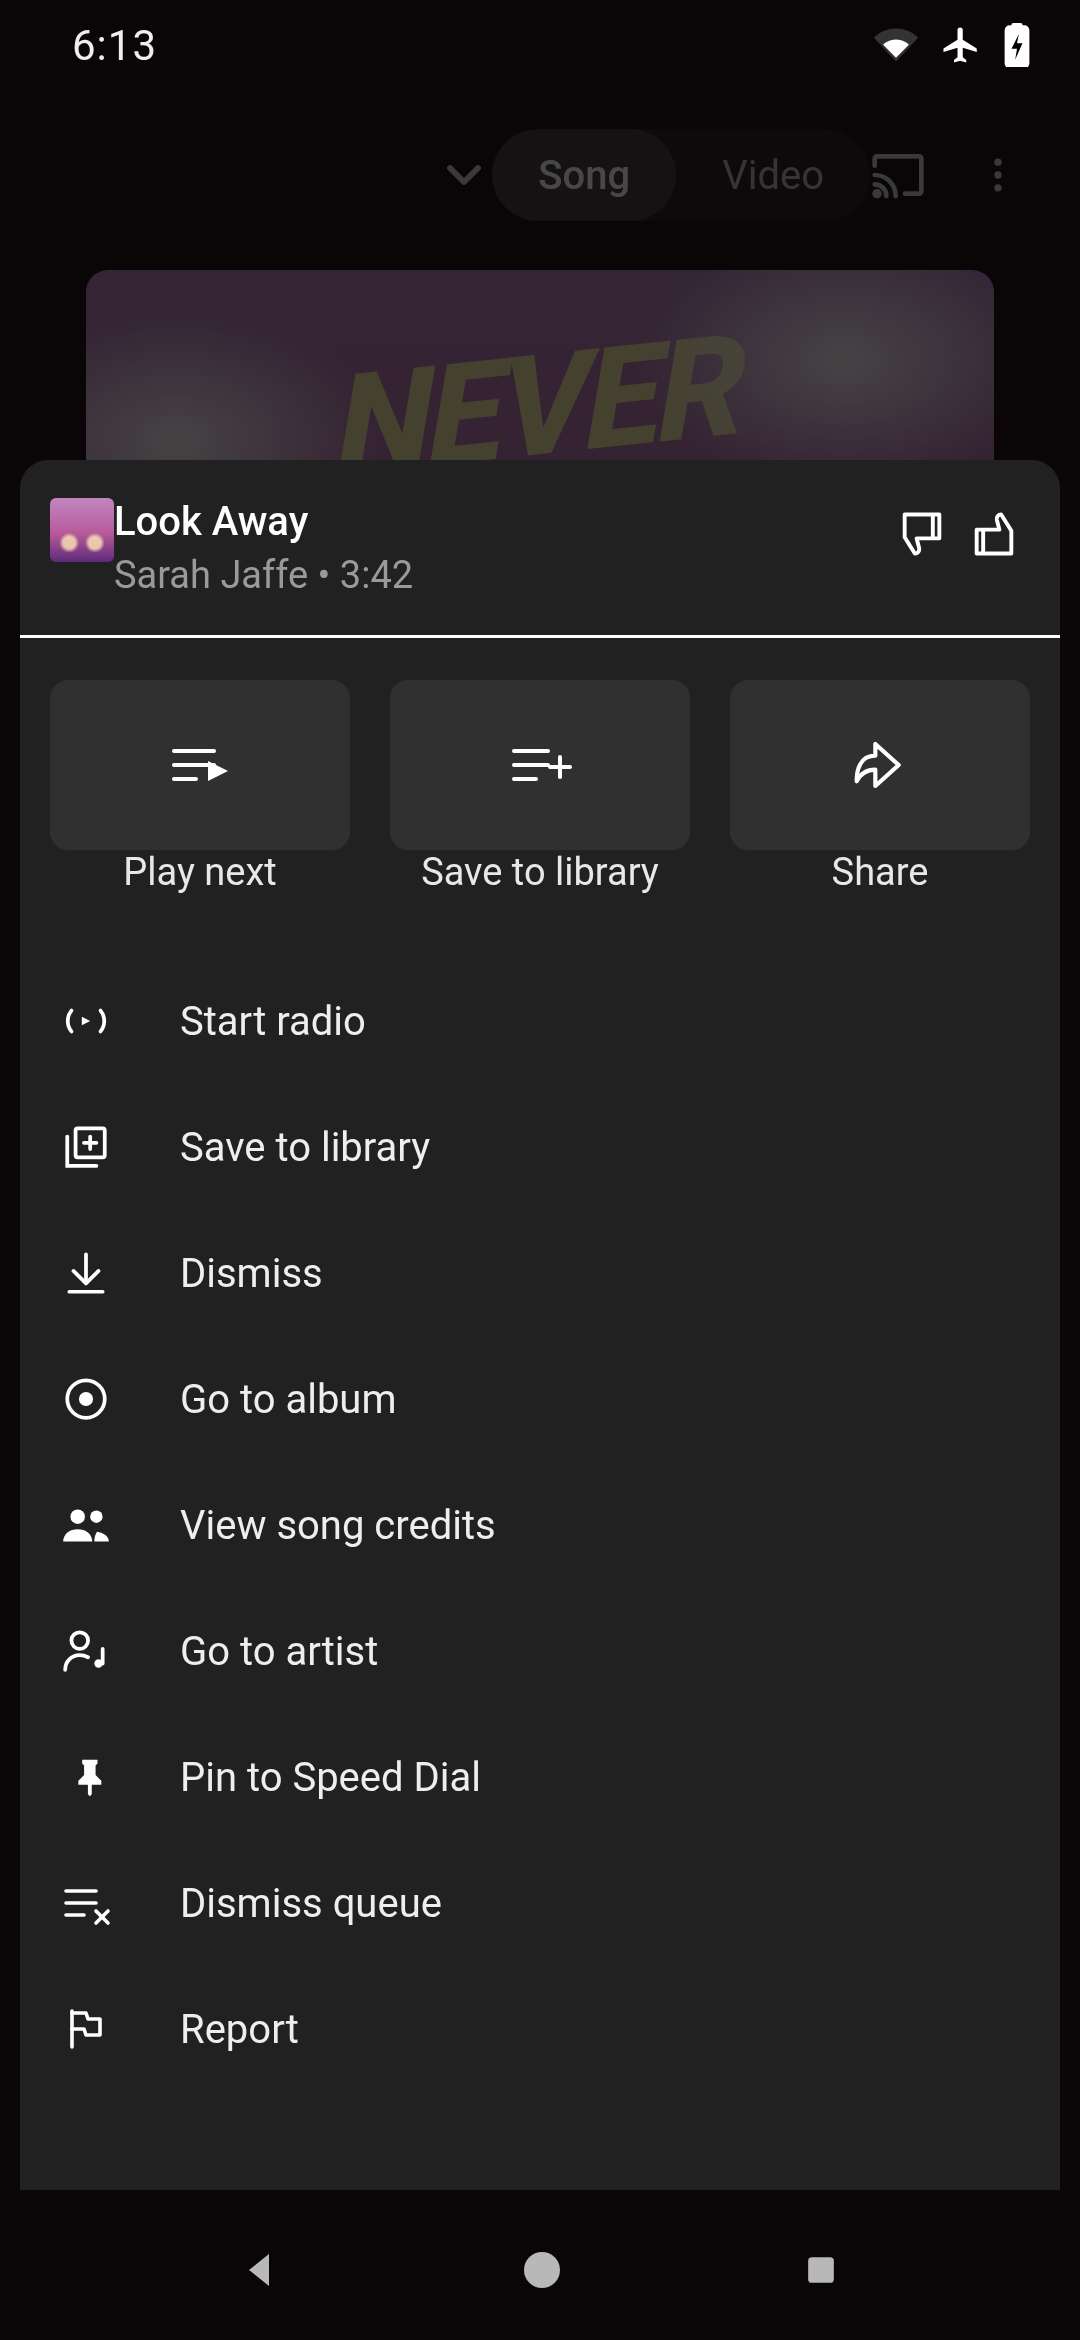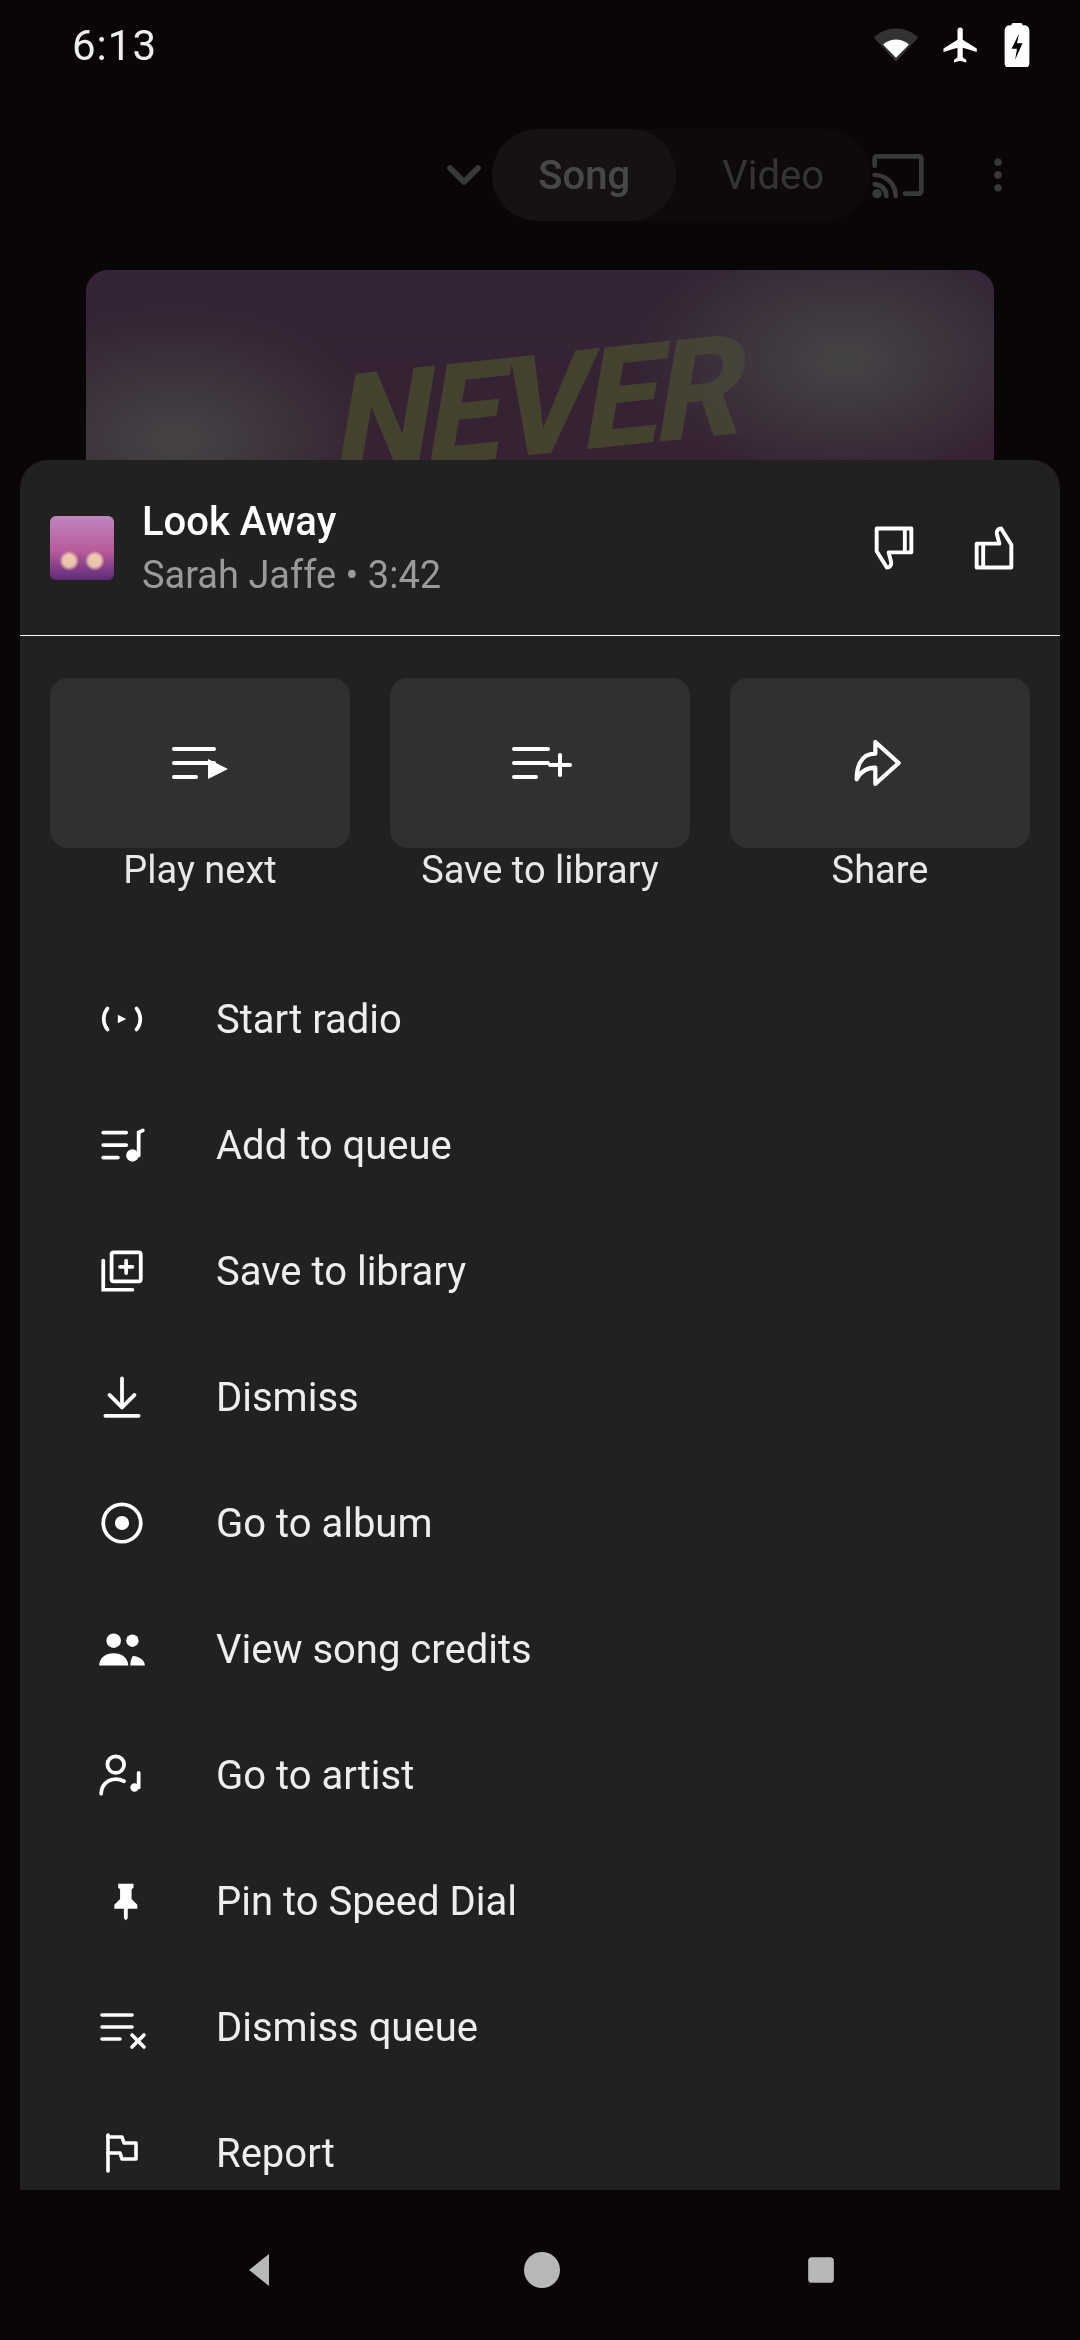--- a/index.html
+++ b/index.html
@@ -22,36 +22,36 @@
   .bg-top-right svg { display:block; }
 
   .album-bg { margin: 10px 86px 0 86px; height: 910px; border-radius: 22px; background: linear-gradient(180deg,#b983c0 0%, #c36ea5 40%, #6a2d84 100%); position: relative; overflow:hidden; }
   .album-bg::before, .album-bg::after { content:""; position:absolute; width:420px; height:260px; background: radial-gradient(ellipse at center, rgba(255,255,255,0.9), rgba(255,255,255,0) 70%); filter: blur(8px); }
   .album-bg::before { top:40px; left:-120px; }
   .album-bg::after { top:-40px; right:-60px; }
   .album-bg .never { position:absolute; top:70px; left:0; right:0; text-align:center; font-size:140px; font-weight:800; font-style:italic; color:#f5e7a8; letter-spacing:-4px; transform: skewY(-6deg); line-height:0.95; }
 
   
   .sheet { position:absolute; left:20px; right:20px; top:460px; bottom:150px; background:#212121; border-radius:28px 28px 0 0; overflow:hidden; display:flex; flex-direction:column; }
-  .sheet-header { display:flex; align-items:center; padding:38px 30px 38px 30px; border-bottom:1px solid #ffffff; gap:28px; }
+  .sheet-header { display:flex; padding:38px 30px 38px 30px; border-bottom:3px solid #ffffff; }
   .thumb { width:64px; height:64px; border-radius:6px; background: linear-gradient(180deg,#c087c0 0%, #b85a9a 55%, #5e2a7a 100%); position:relative; overflow:hidden; flex-shrink:0; }
   .thumb::after { content:""; position:absolute; inset:0; background: radial-gradient(circle at 30% 70%, rgba(255,230,180,0.8) 0 6px, transparent 10px), radial-gradient(circle at 70% 70%, rgba(255,230,180,0.8) 0 6px, transparent 10px); }
   .track-meta { flex:1; min-width:0; }
   .track-title { font-size:40px; font-weight:500; color:#fff; margin-bottom:8px; }
   .track-sub { font-size:38px; color:#9a9a9a; }
   .thumbbtn { width:72px; height:72px; display:flex; align-items:center; justify-content:center; }
   .thumbbtn svg { display:block; }
 
   .action-row { display:flex; gap:40px; padding: 42px 30px 0 30px; }
   .action { flex:1; display:flex; flex-direction:column; align-items:center; }
   .action-chip { width:100%; height:170px; background:#303030; border-radius:18px; display:flex; align-items:center; justify-content:center; }
   .action-chip svg { display:block; }
   .action-label { font-size:38px; color:#e8e8e8; }
 
-  .menu { padding-top: 64px; margin-left: 36px; }
+  .menu { padding-top: 64px; }
   .menu-item { display:flex; align-items:center; gap:66px; padding: 0 38px; height:126px; }
   .menu-icon { width:56px; height:56px; display:flex; align-items:center; justify-content:center; flex-shrink:0; }
   .menu-icon svg { display:block; }
   .menu-label { font-size:40px; color:#eee; }
 
   
   .navbar { position:absolute; left:0; right:0; bottom:0; height:140px; display:flex; align-items:center; justify-content:space-around; padding: 0 120px; }
   .navbar svg { display:block; opacity:0.85; }
 </style>
 </head>
@@ -179,32 +179,20 @@
     <div class="menu">
       <div class="menu-item">
         <span class="menu-icon">
           <svg width="50" height="50" viewBox="0 0 24 24" fill="none" stroke="#fff" stroke-width="1.8" stroke-linecap="round">
               <path d="M5 7a8 8 0 0 0 0 10"></path>
               <path d="M19 7a8 8 0 0 1 0 10"></path>
               <path d="M10 10 L10 14 L14 12 Z" fill="#fff" stroke="none"></path>
             </svg>
         </span>
         <span class="menu-label">Start radio</span>
-      </div>
-      <div class="menu-item">
-        <span class="menu-icon">
-          <svg width="50" height="50" viewBox="0 0 24 24" fill="none" stroke="#fff" stroke-width="1.8" stroke-linecap="round">
-              <line x1="3" y1="6" x2="14" y2="6"></line>
-              <line x1="3" y1="12" x2="14" y2="12"></line>
-              <line x1="3" y1="18" x2="10" y2="18"></line>
-              <circle cx="17" cy="17" r="3" fill="#fff" stroke="none"></circle>
-              <path d="M20 17 V6 L22 5"></path>
-            </svg>
-        </span>
-        <span class="menu-label">Add to queue</span>
       </div>
       <div class="menu-item">
         <span class="menu-icon">
           <svg width="50" height="50" viewBox="0 0 24 24" fill="none" stroke="#fff" stroke-width="1.8" stroke-linecap="round">
               <rect x="7" y="3" width="14" height="14" rx="1"></rect>
               <path d="M3 7v14h14"></path>
               <line x1="14" y1="7" x2="14" y2="13"></line>
               <line x1="11" y1="10" x2="17" y2="10"></line>
             </svg>
         </span>

